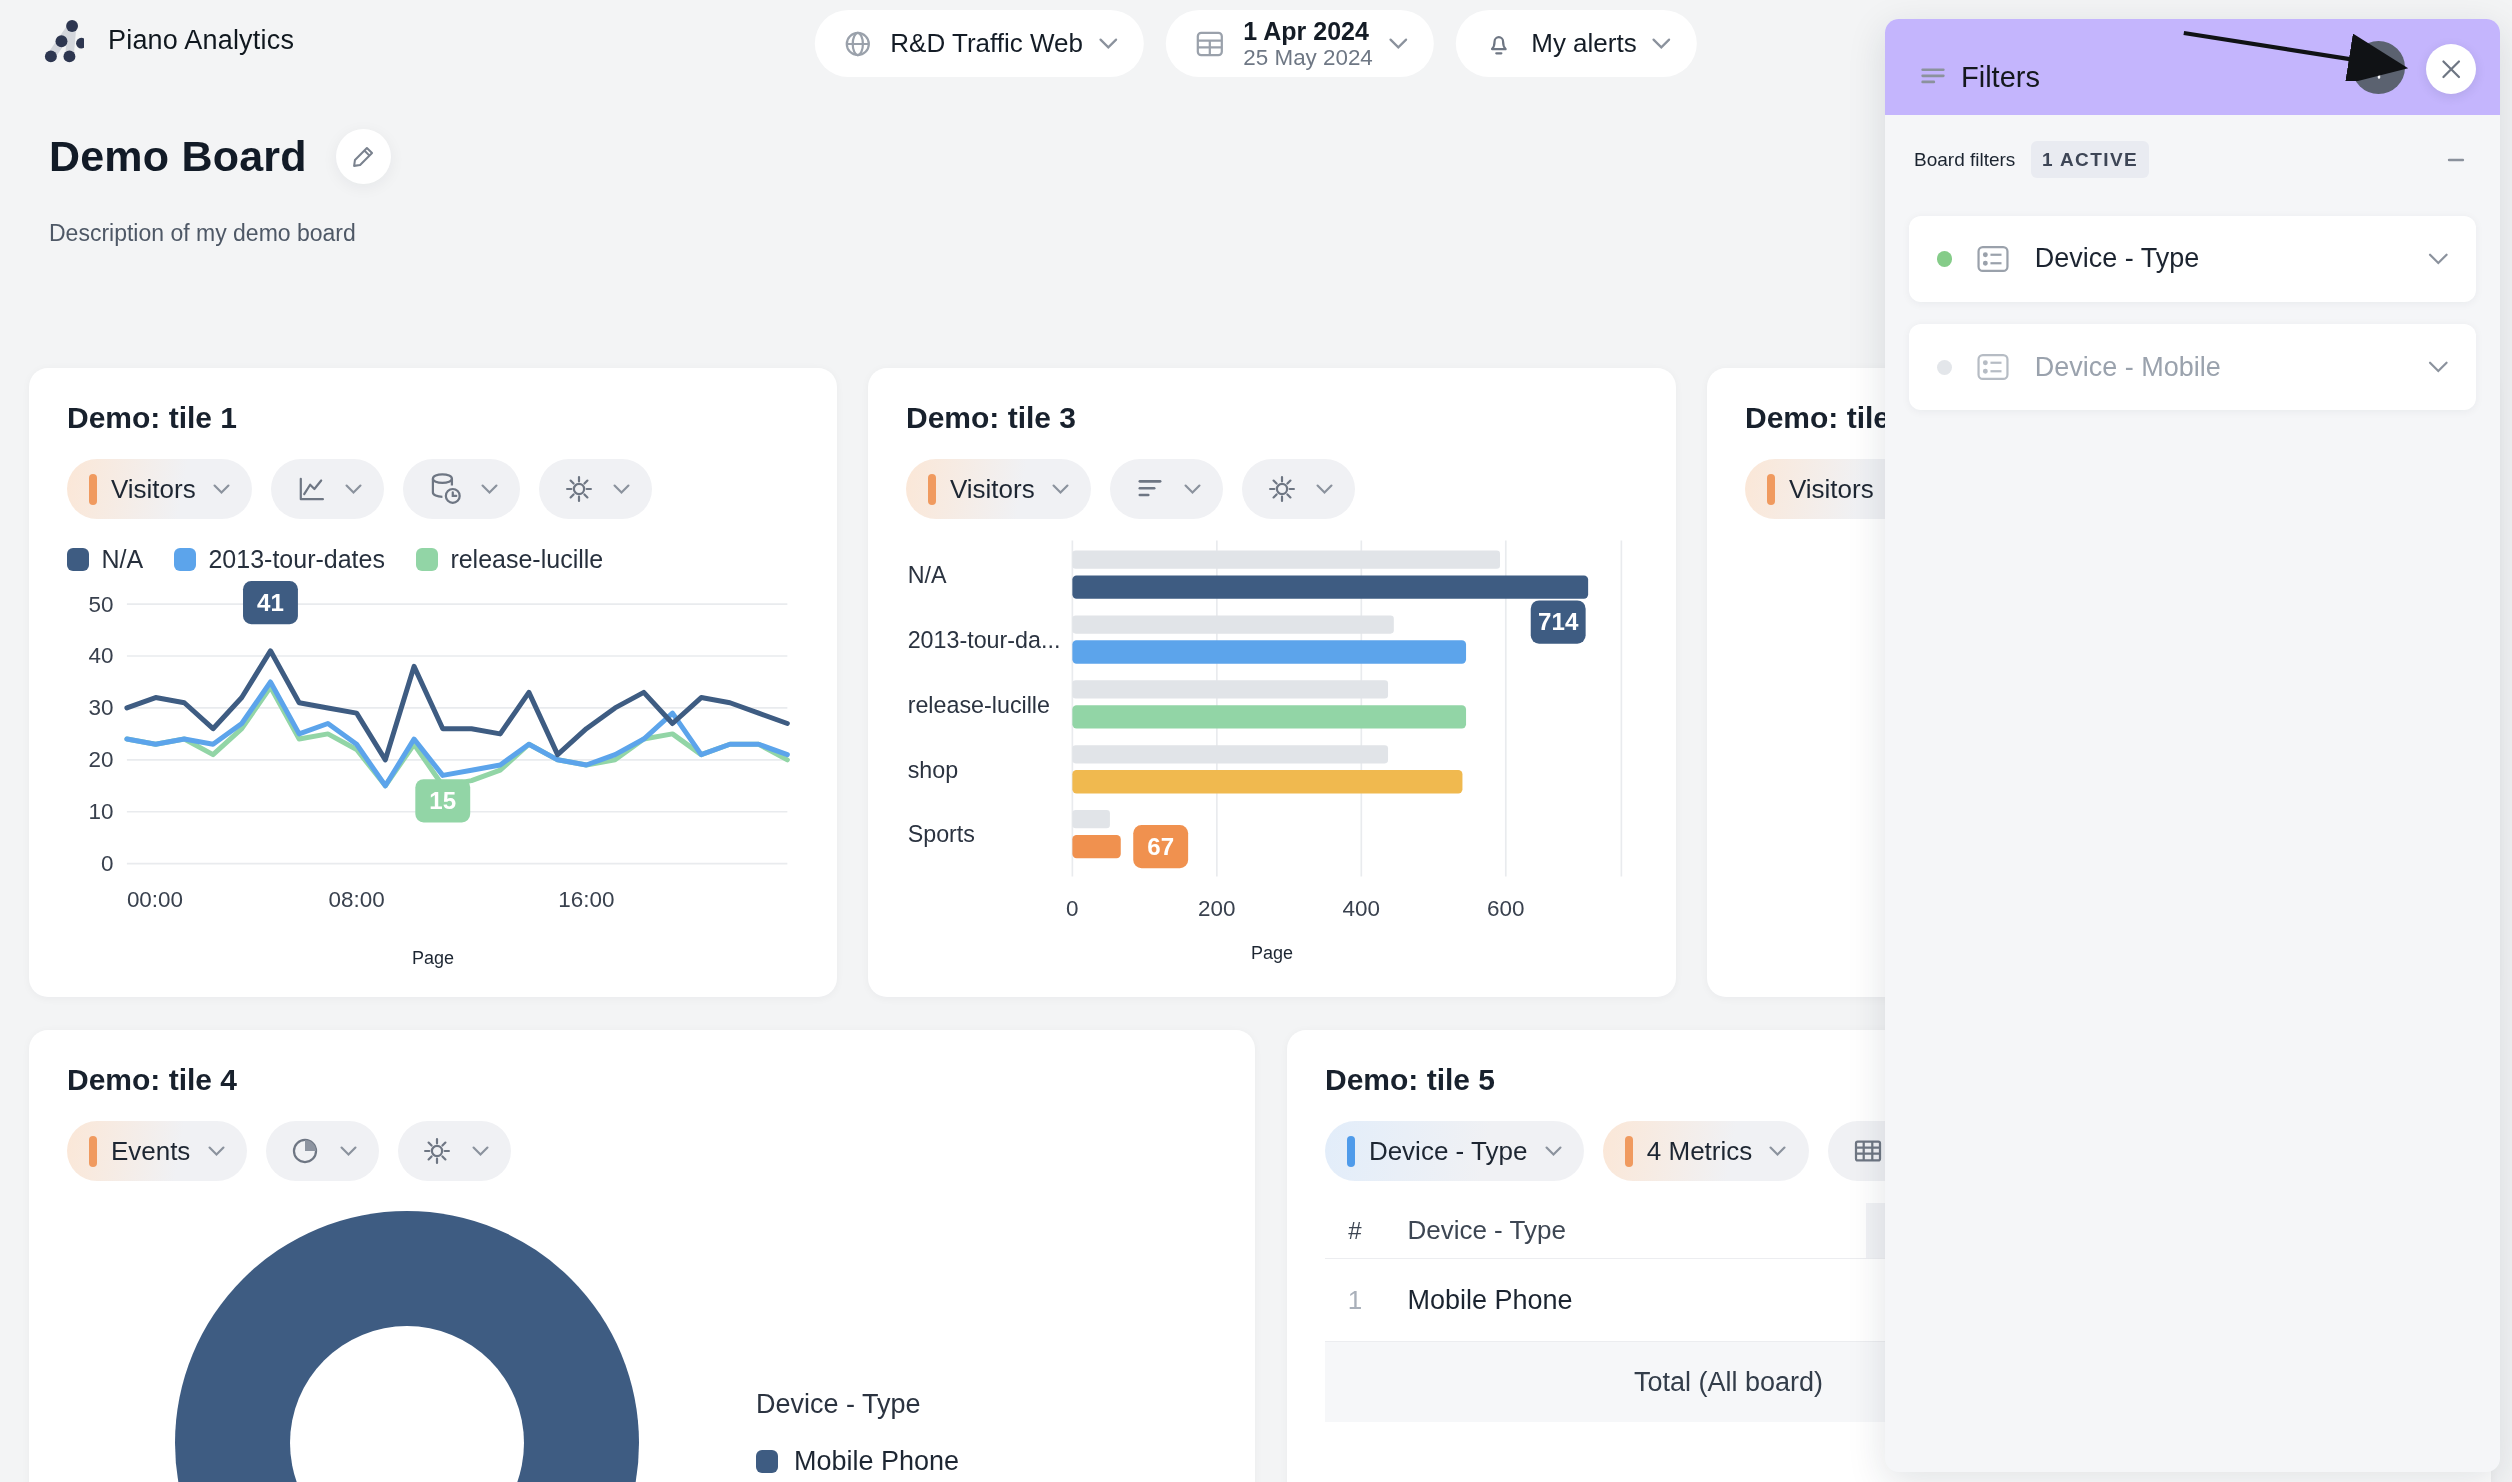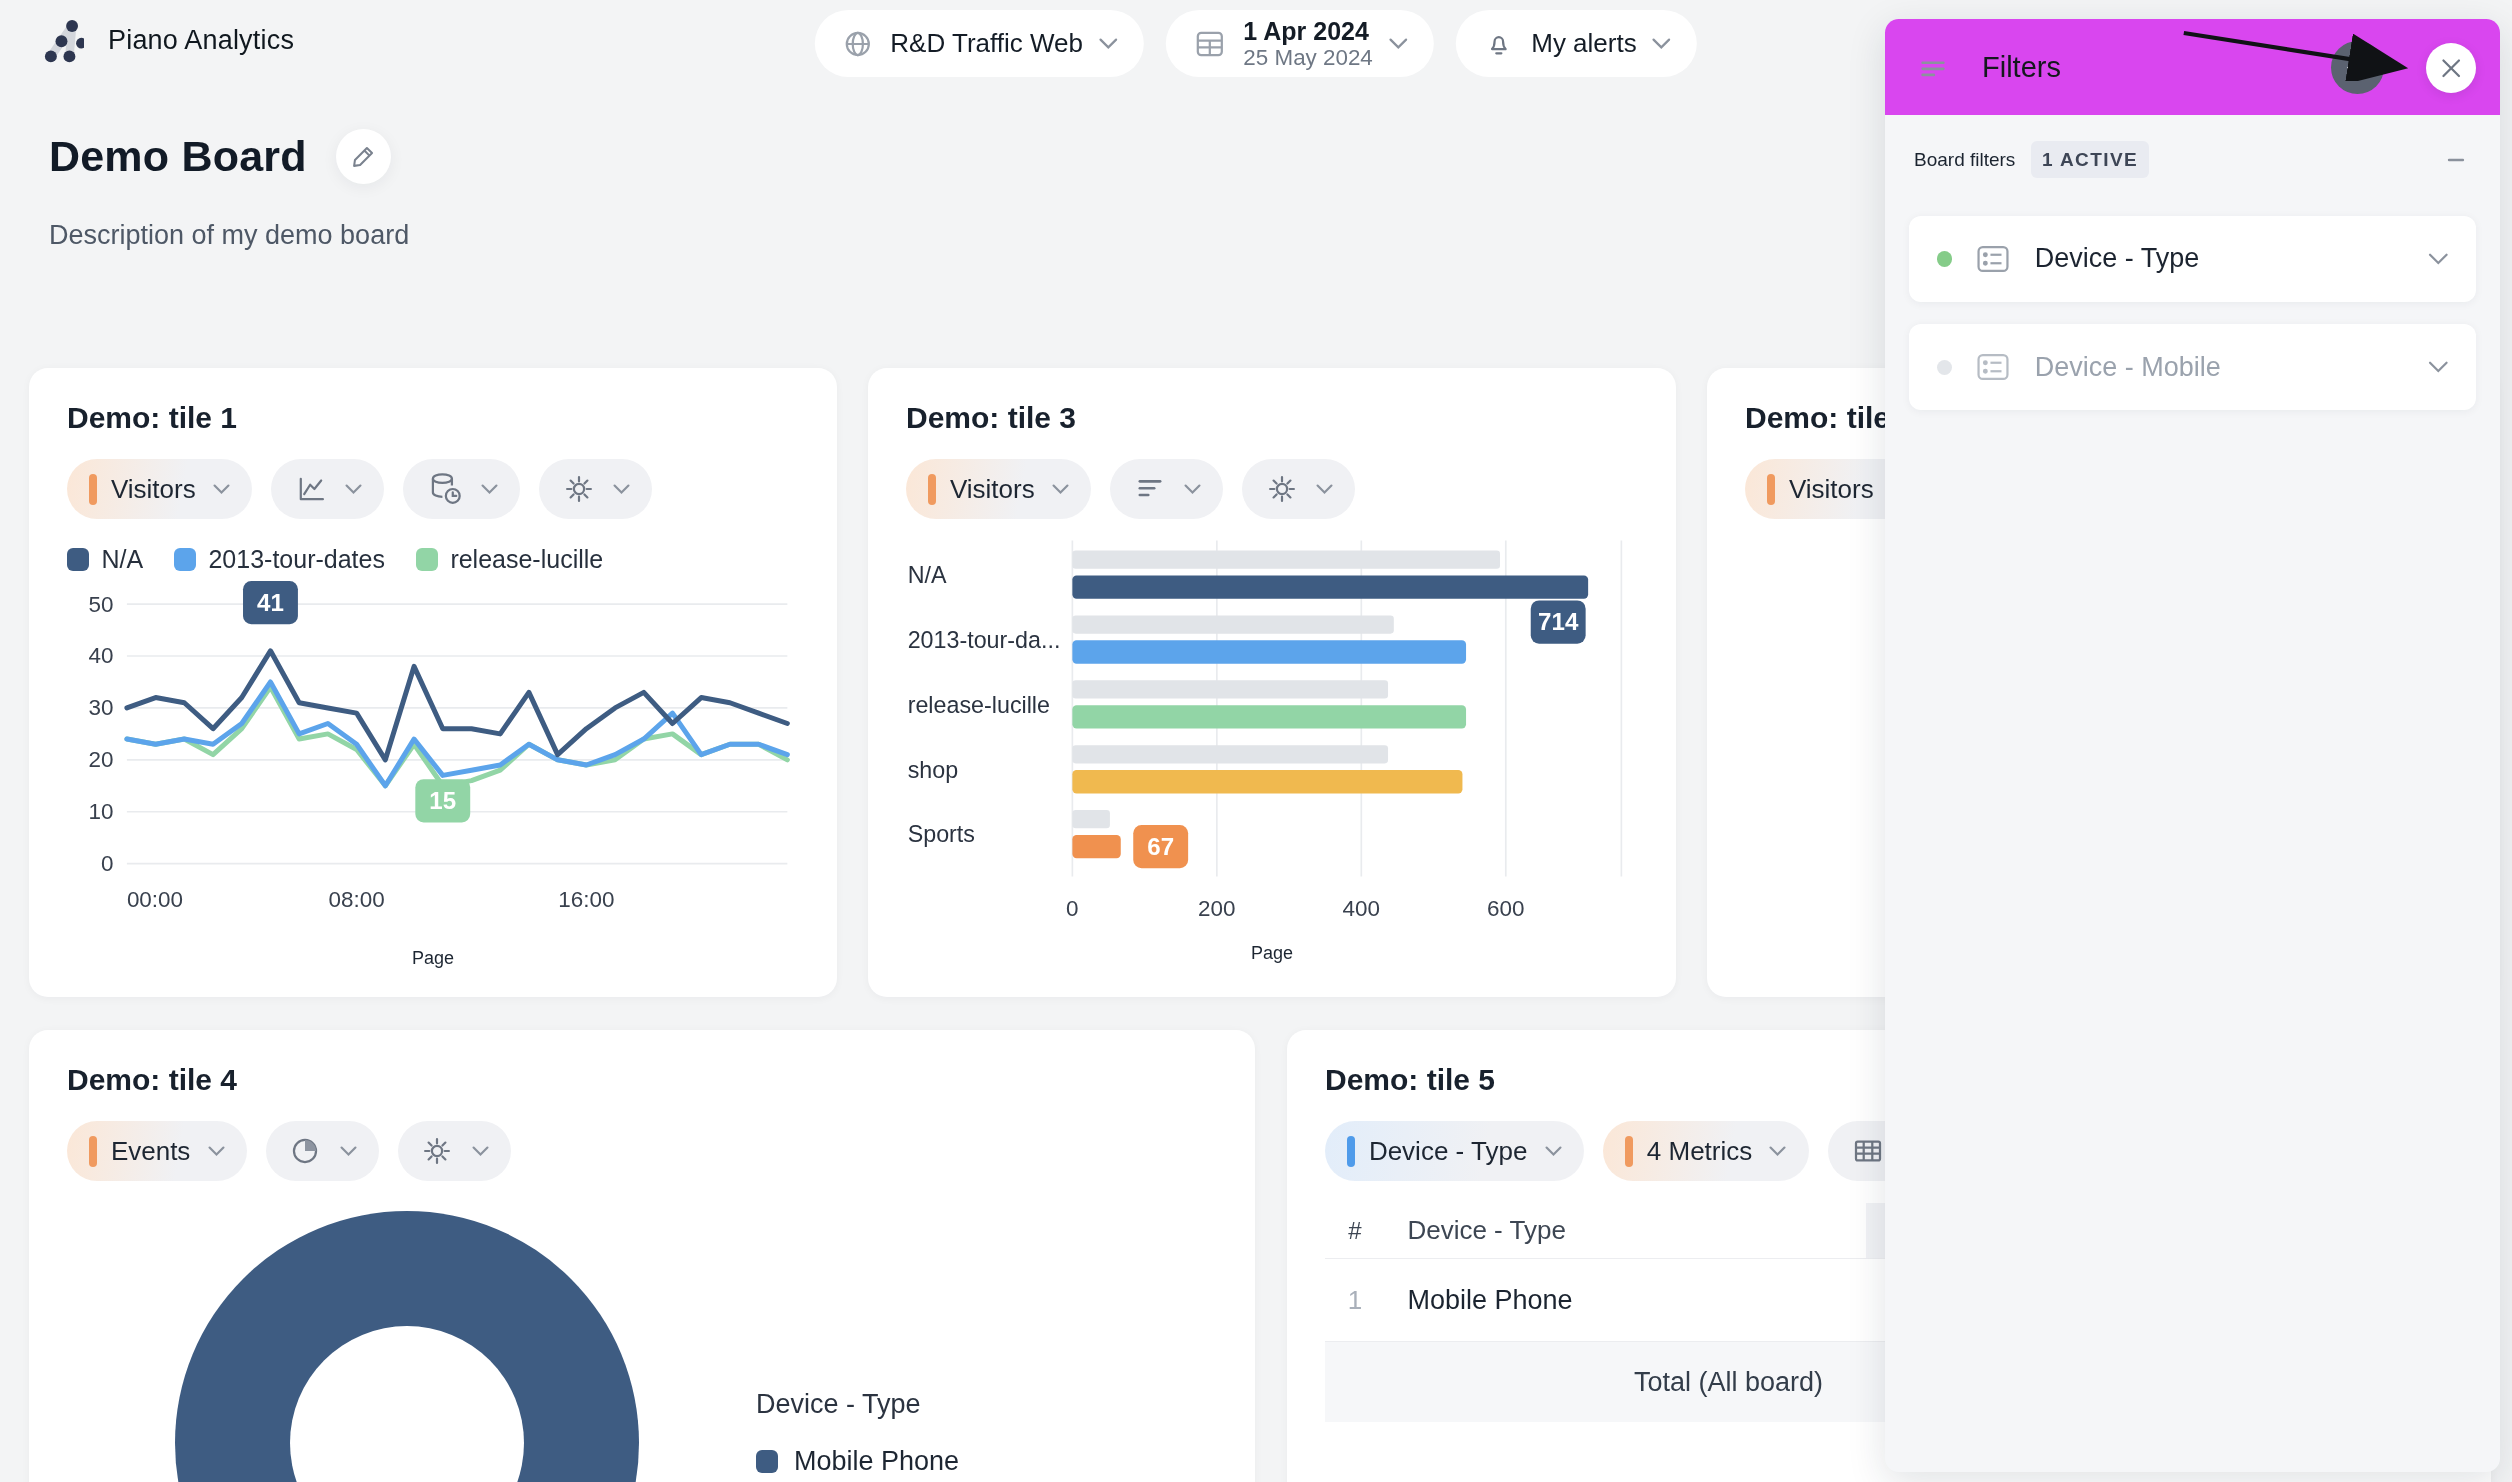--- a/index.html
+++ b/index.html
@@ -16,21 +16,21 @@
   .tb-date-lines { display:flex; flex-direction:column; line-height:1.12; }
   .tb-date-primary { font-size:25px; font-weight:700; color:#141c26; }
   .tb-date-secondary { font-size:22.4px; color:#6e7784; }
   .icon { display:inline-flex; align-items:center; justify-content:center; }
 
   
   .hero { position:absolute; left:49px; top:129px; }
   .hero-row { display:flex; align-items:center; gap:29px; }
   .board-title { font-size:43px; font-weight:600; color:#121b27; letter-spacing:0.2px; }
   .edit-btn { width:55px; height:55px; border-radius:50%; background:#ffffff; display:flex; align-items:center; justify-content:center; cursor:pointer; box-shadow:0 3.4px 15.5px rgba(20,30,50,.06); }
-  .board-desc { margin-top:36px; font-size:27px; color:#4e5866; }
+  .board-desc { margin-top:36px; font-size:23px; color:#4e5866; }
 
   
   .card { position:absolute; background:#ffffff; border-radius:19px; box-shadow:0 1.7px 8.6px rgba(25,35,55,.04); padding:33px 38px; overflow:hidden; }
   #card1 { left:29px;  top:368px;  width:808px;  height:629px; }
   #card3 { left:868px; top:368px; width:808px;  height:629px; }
   #card2 { left:1707px; top:368px; width:791px;  height:629px; }
   #card4 { left:29px;  top:1030px; width:1226px; height:516px; }
   #card5 { left:1287px; top:1030px; width:1204px; height:516px; }
   .tile-title { font-size:30px; font-weight:600; color:#18212d; }
   .toolbar { display:flex; gap:19px; margin-top:24px; align-items:center; }
@@ -75,21 +75,21 @@
   .t5-data .c-dim { font-weight:500; }
   .t5-val-stack { margin-left:auto; display:flex; flex-direction:column; align-items:flex-end; line-height:1.25; }
   .t5-value { font-size:27.5px; font-weight:700; color:#1b2430; }
   .t5-change { font-size:22.4px; color:var(--positive); }
   .t5-total { height:81px; border-top:1.7px solid #ecedf0; background:#f6f7f9; }
   .t5-total .c-dim { justify-content:flex-end; padding-right:43px; color:#333d4a; }
   .t5-total .c-stub { background:#f6f7f9; }
 
   
   .panel { position:absolute; left:1885px; top:19px; width:615px; height:1453px; background:#f5f6f8; border-radius:13.8px; box-shadow:0 10.3px 38px rgba(25,35,55,.13); z-index:20; }
-  .panel-header { display:flex; align-items:center; gap:30px; padding:22.4px 24px 20.6px 29px; background:#d946ef; border-radius:13.8px 13.8px 0 0; }
+  .panel-header { display:flex; align-items:flex-end; gap:9px; padding:22.4px 24px 20.6px 29px; background:#c4b5fd; border-radius:13.8px 13.8px 0 0; }
   .panel-title { font-size:29px; font-weight:500; color:#14181d; }
   .btn-plus { width:53px; height:53px; border-radius:50%; background:#5b6270; border:none; color:#fff; margin-left:auto; display:flex; align-items:center; justify-content:center; cursor:pointer; }
   .btn-close { width:50px; height:50px; border-radius:50%; background:#fff; border:none; box-shadow:0 2.6px 10.3px rgba(20,30,50,.10); display:flex; align-items:center; justify-content:center; cursor:pointer; margin-left:12px; }
   .section-row { display:flex; align-items:center; padding:26px 31px 20.6px 29px; }
   .section-title { font-size:19px; font-weight:400; color:#1b2430; }
   .active-badge { background:#e9ebf1; color:#3e4656; font-size:19px; font-weight:700; letter-spacing:1.4px; padding:7.7px 11.2px; border-radius:6px; margin-left:15.5px; }
   .collapse-minus { margin-left:auto; color:#8a919c; font-size:31px; line-height:0; cursor:pointer; }
   .filter-card { margin:17px 24px 0 24px; background:#ffffff; border-radius:12px; height:86px; display:flex; align-items:center; padding:0 27.5px; gap:22.4px; box-shadow:0 1.7px 8.6px rgba(20,30,50,.05); cursor:pointer; }
   .filter-card + .filter-card { margin-top:22.4px; }
   .dot { width:15.5px; height:15.5px; border-radius:50%; flex:none; }

